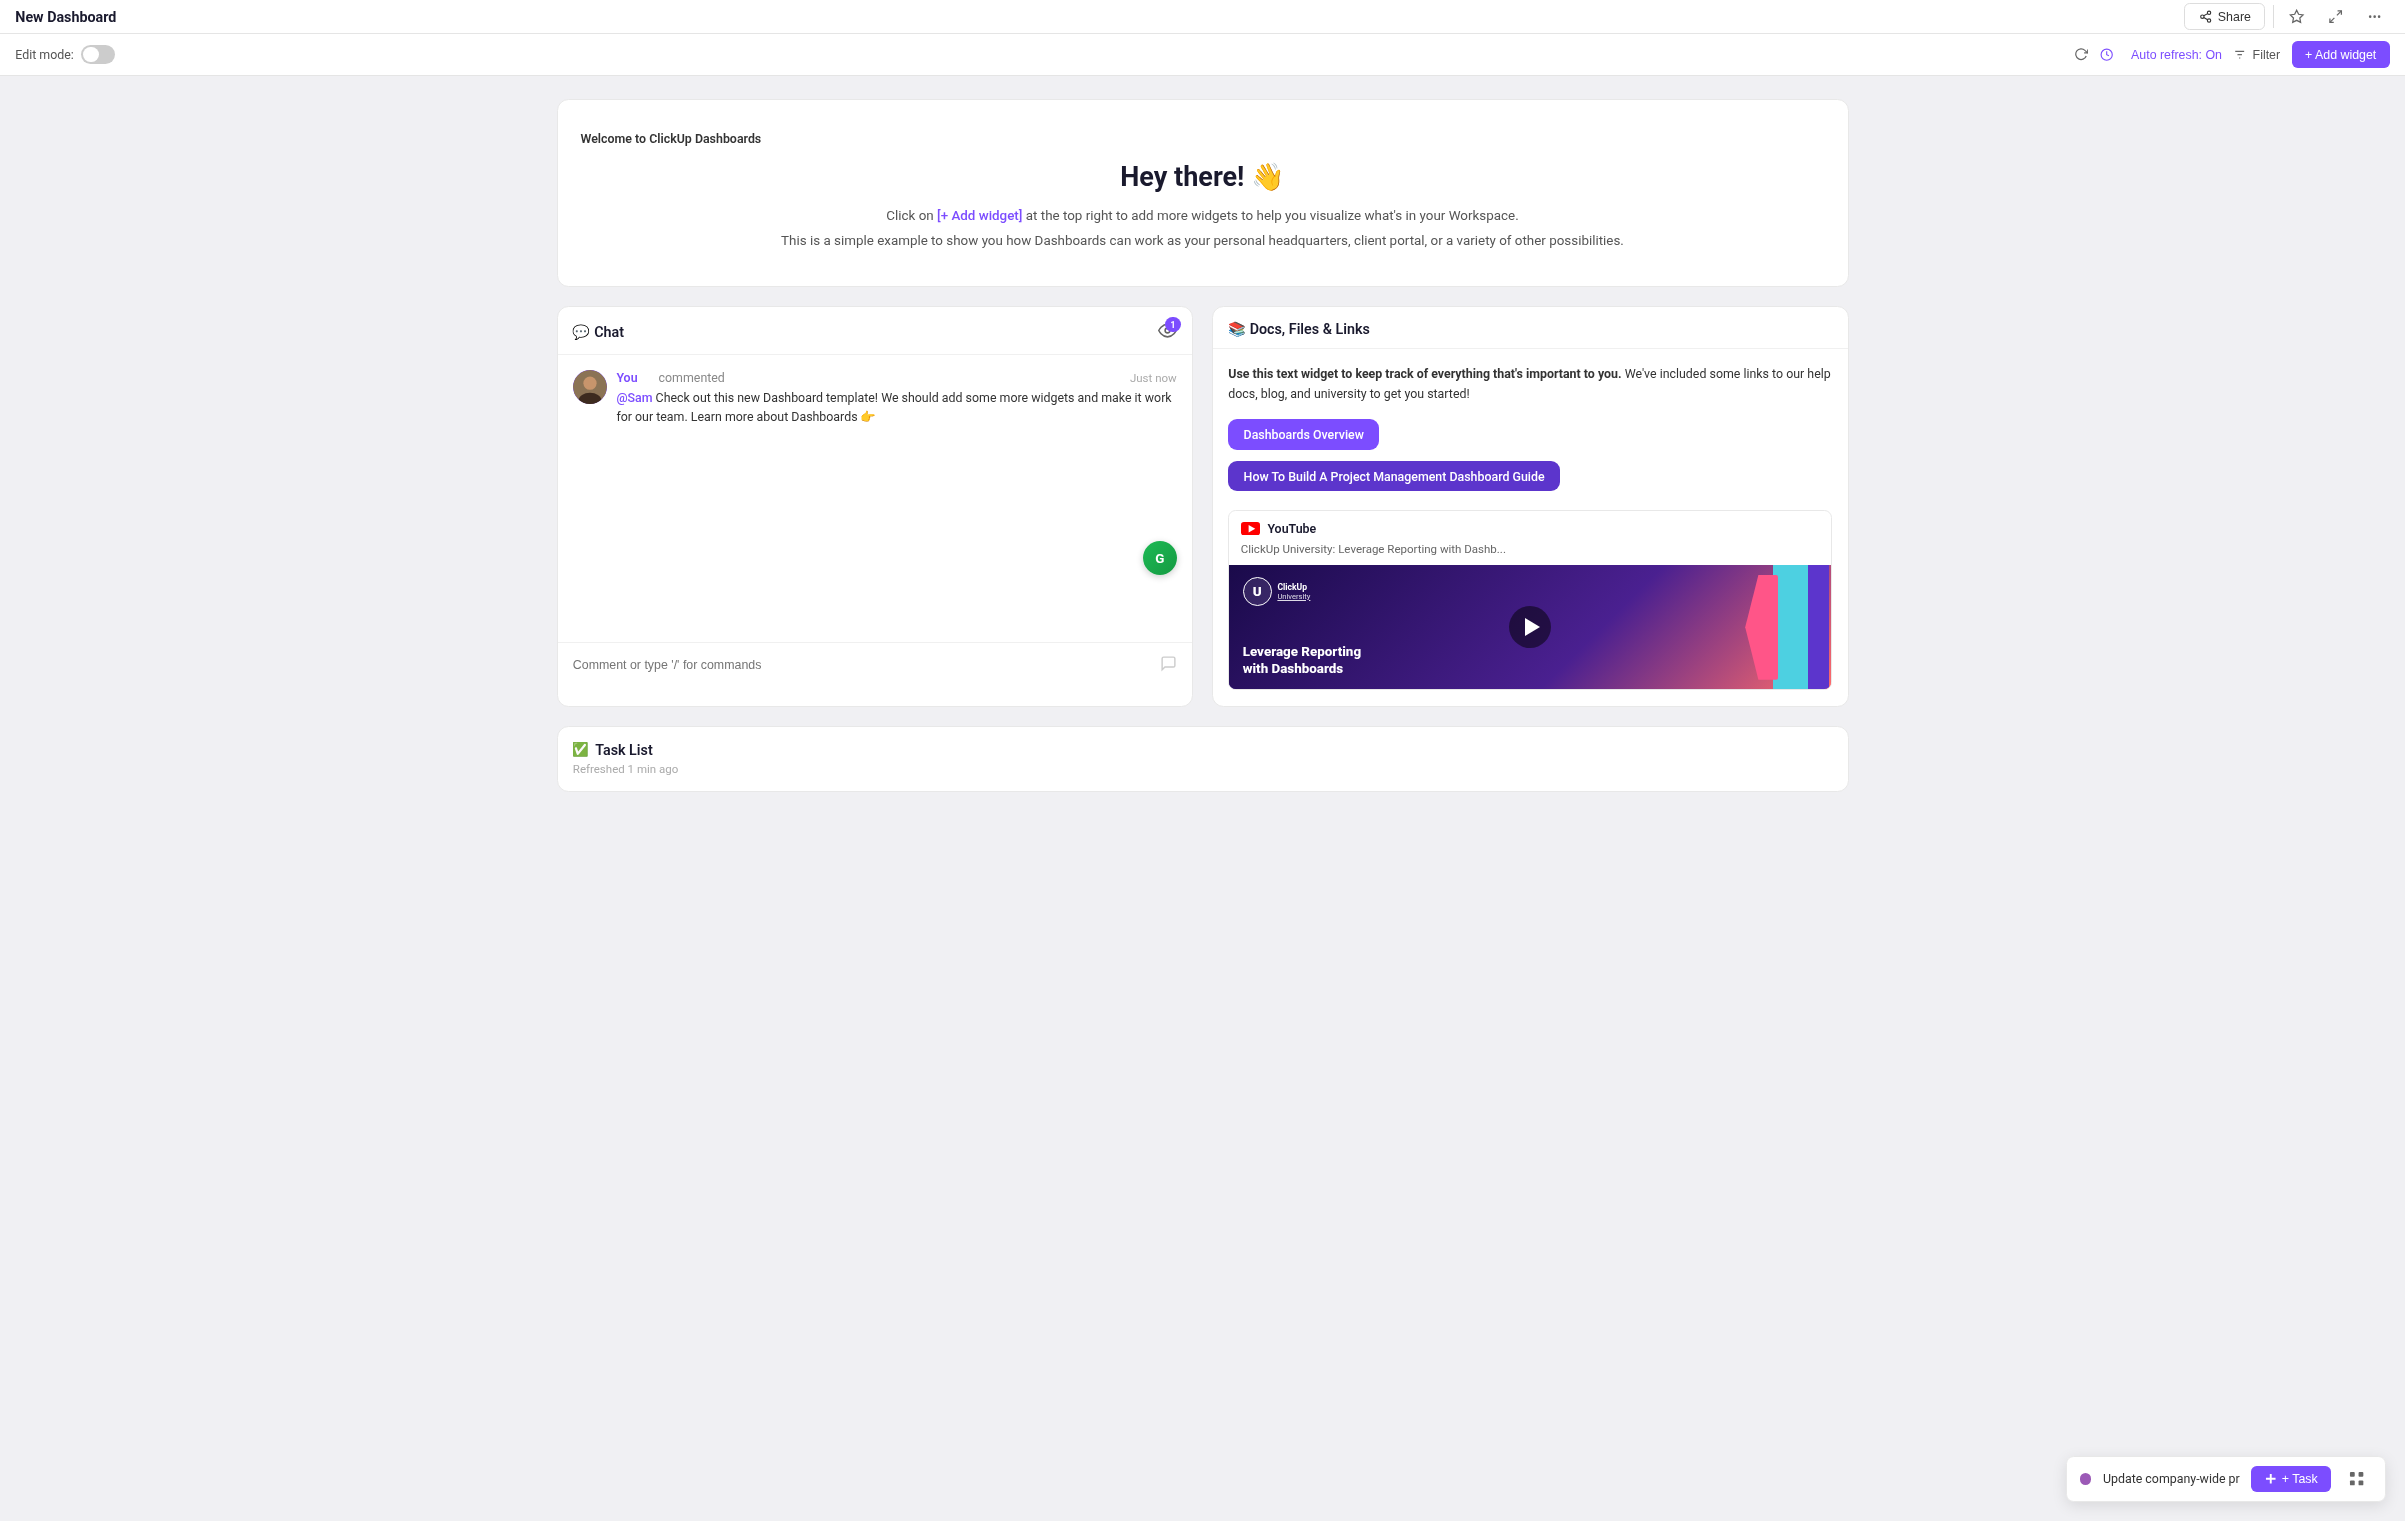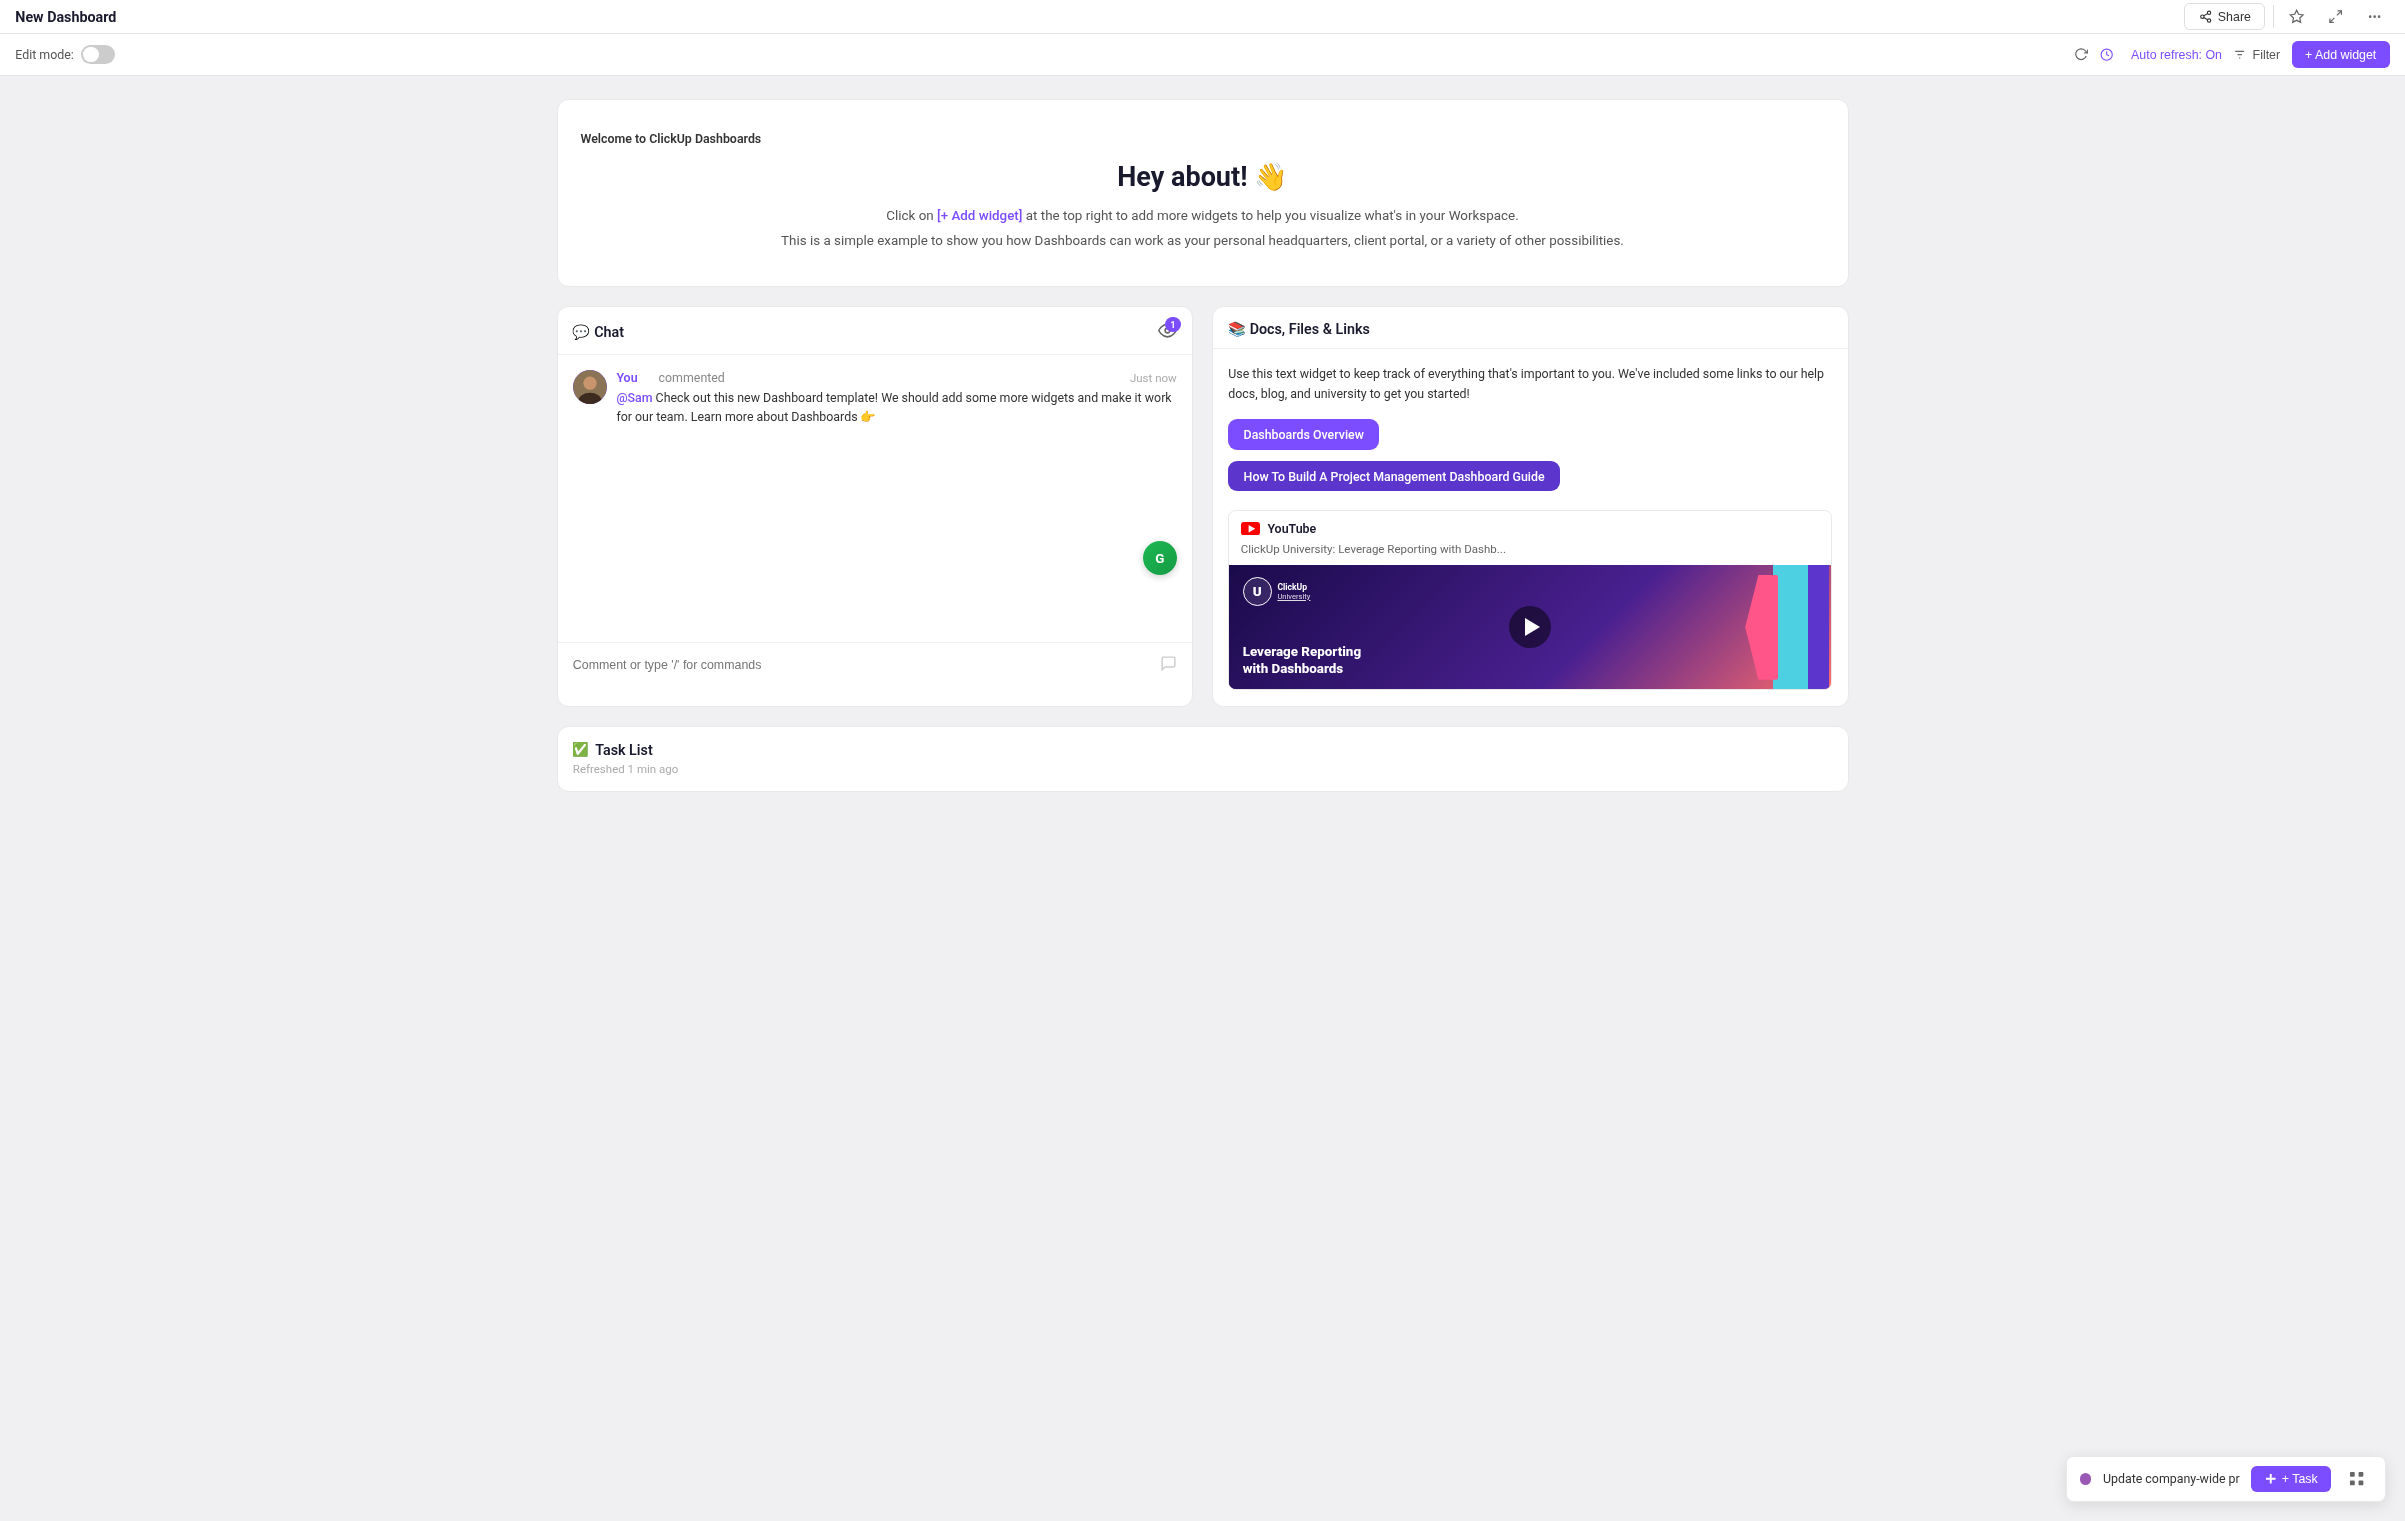--- a/index.html
+++ b/index.html
@@ -334,21 +334,21 @@
       overflow-y: auto;
       max-height: 411px;
     }
     .docs-desc {
       font-size: 12.4px;
       color: #333;
       line-height: 1.6;
       margin-bottom: 15.3px;
     }
     .docs-desc strong {
-      font-weight: 400;
+      font-weight: 700;
     }
     .link-btn {
       display: inline-block;
       padding: 7.6px 15.3px;
       border-radius: 9px;
       color: #fff;
       font-size: 12.4px;
       font-weight: 500;
       cursor: pointer;
       margin-bottom: 11.5px;
@@ -577,21 +577,21 @@
     <button class="add-widget-btn">
       <span>+ Add widget</span>
     </button>
   </div>
 </div>
 
 <div class="main-content">
 
   <div class="welcome-banner">
     <div class="welcome-title">Welcome to ClickUp Dashboards</div>
-    <div class="welcome-heading">Hey about! 👋</div>
+    <div class="welcome-heading">Hey there! 👋</div>
     <div class="welcome-desc">
       Click on <span class="add-link">[+ Add widget]</span> at the top right to add more widgets to help you visualize what's in your Workspace.
     </div>
     <div class="welcome-desc">This is a simple example to show you how Dashboards can work as your personal headquarters, client portal, or a variety of other possibilities.</div>
   </div>
 
   <div class="widget-row">
 
     <div class="widget-card">
       <div class="widget-header">

